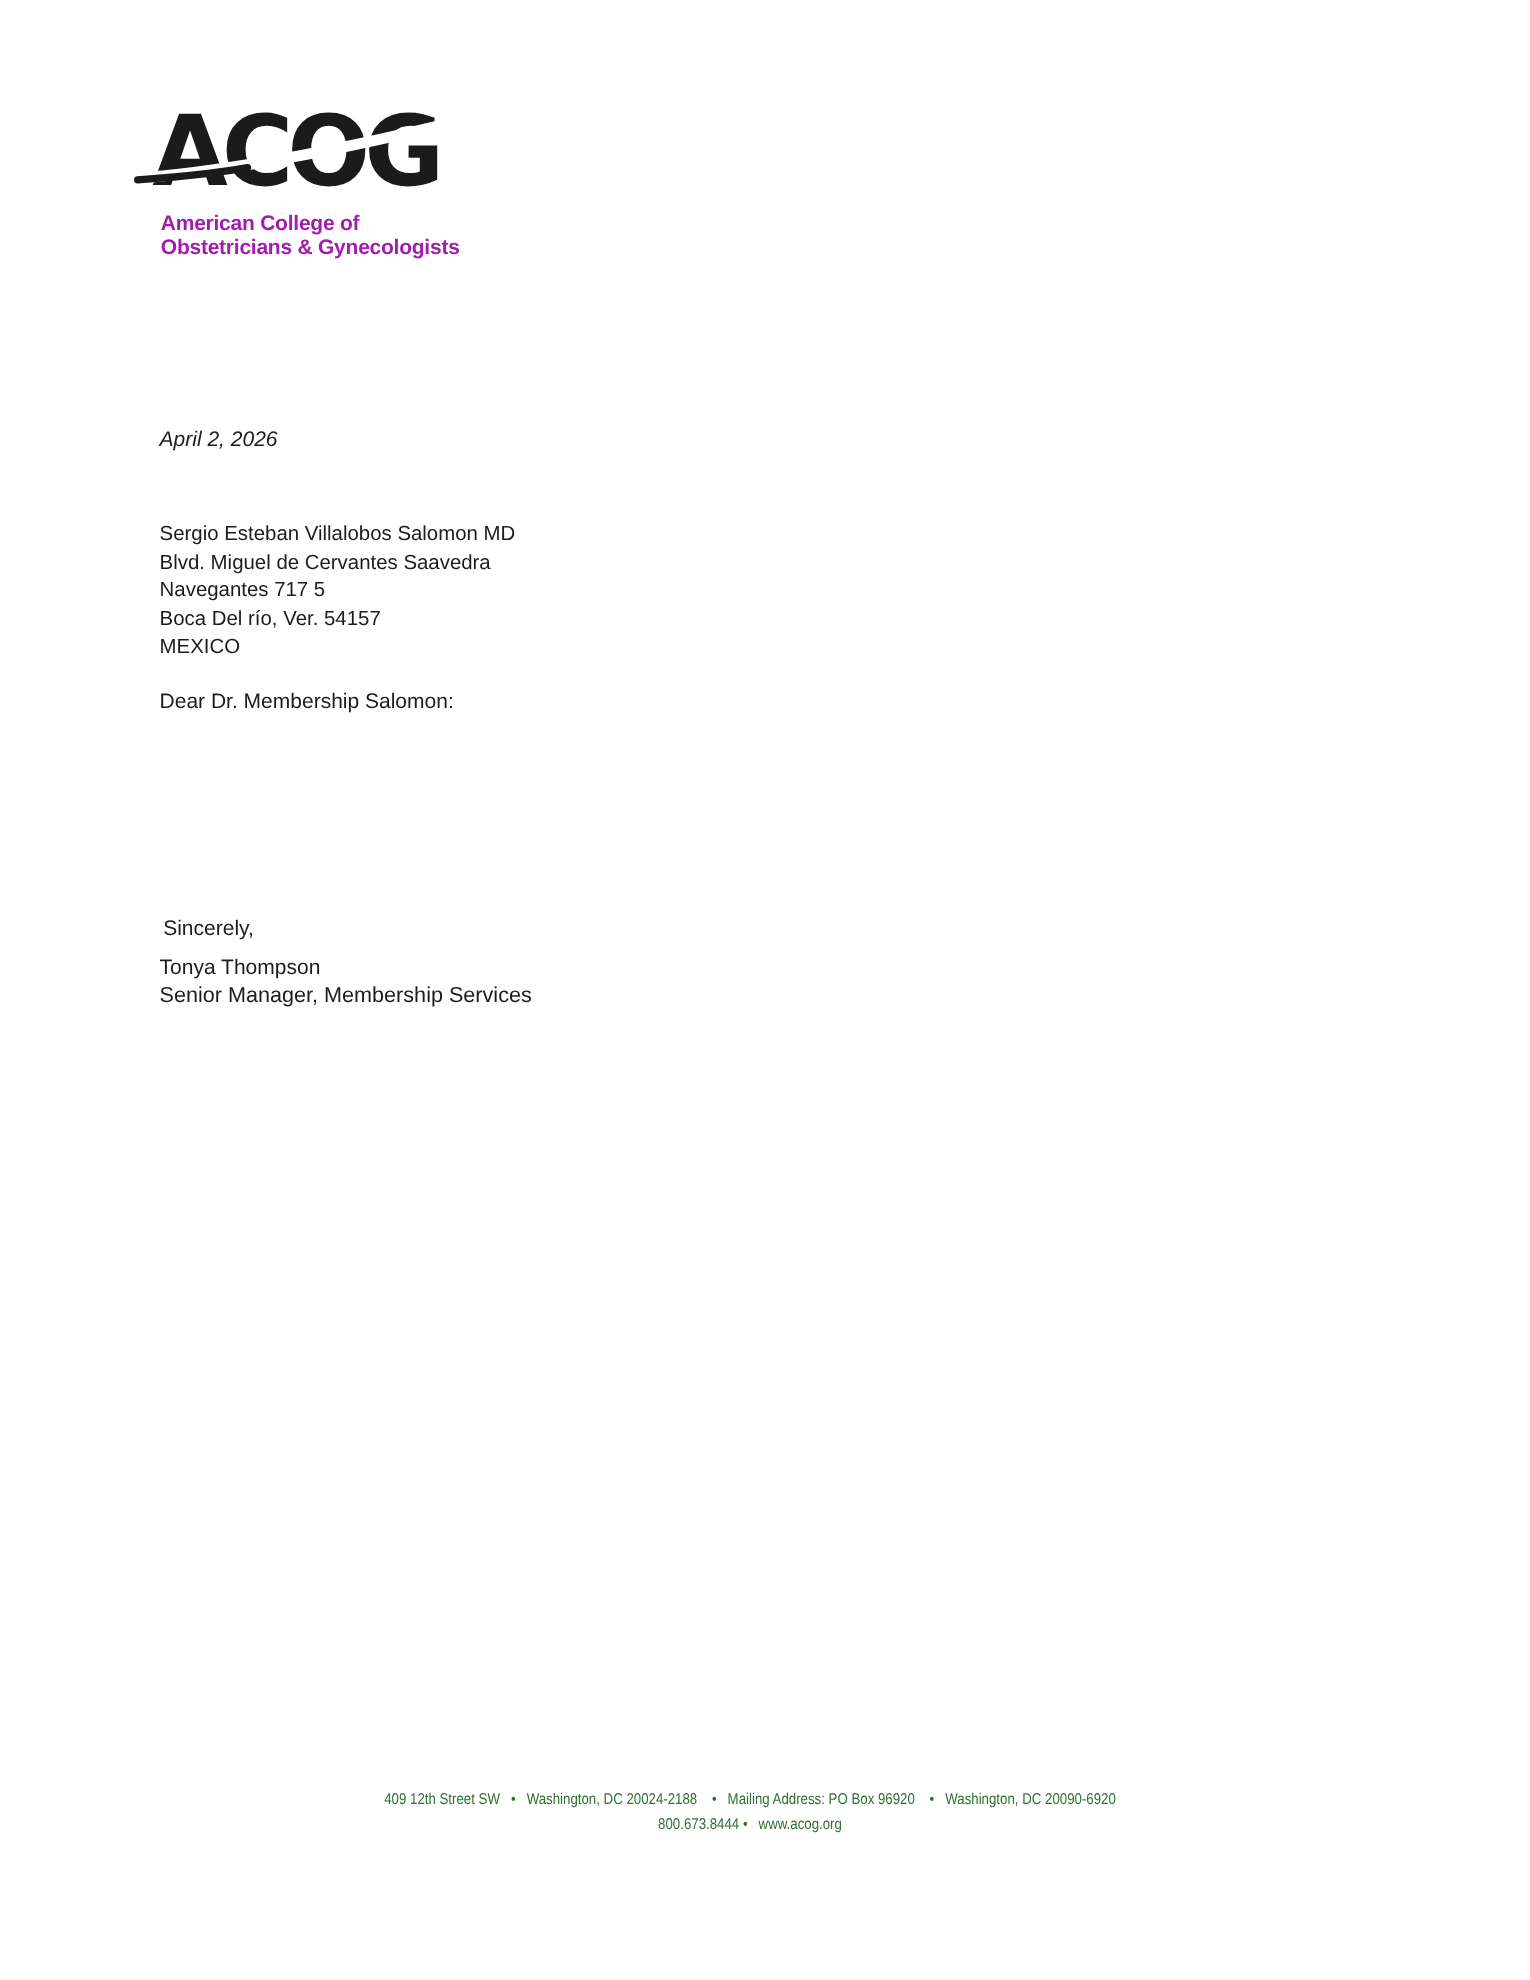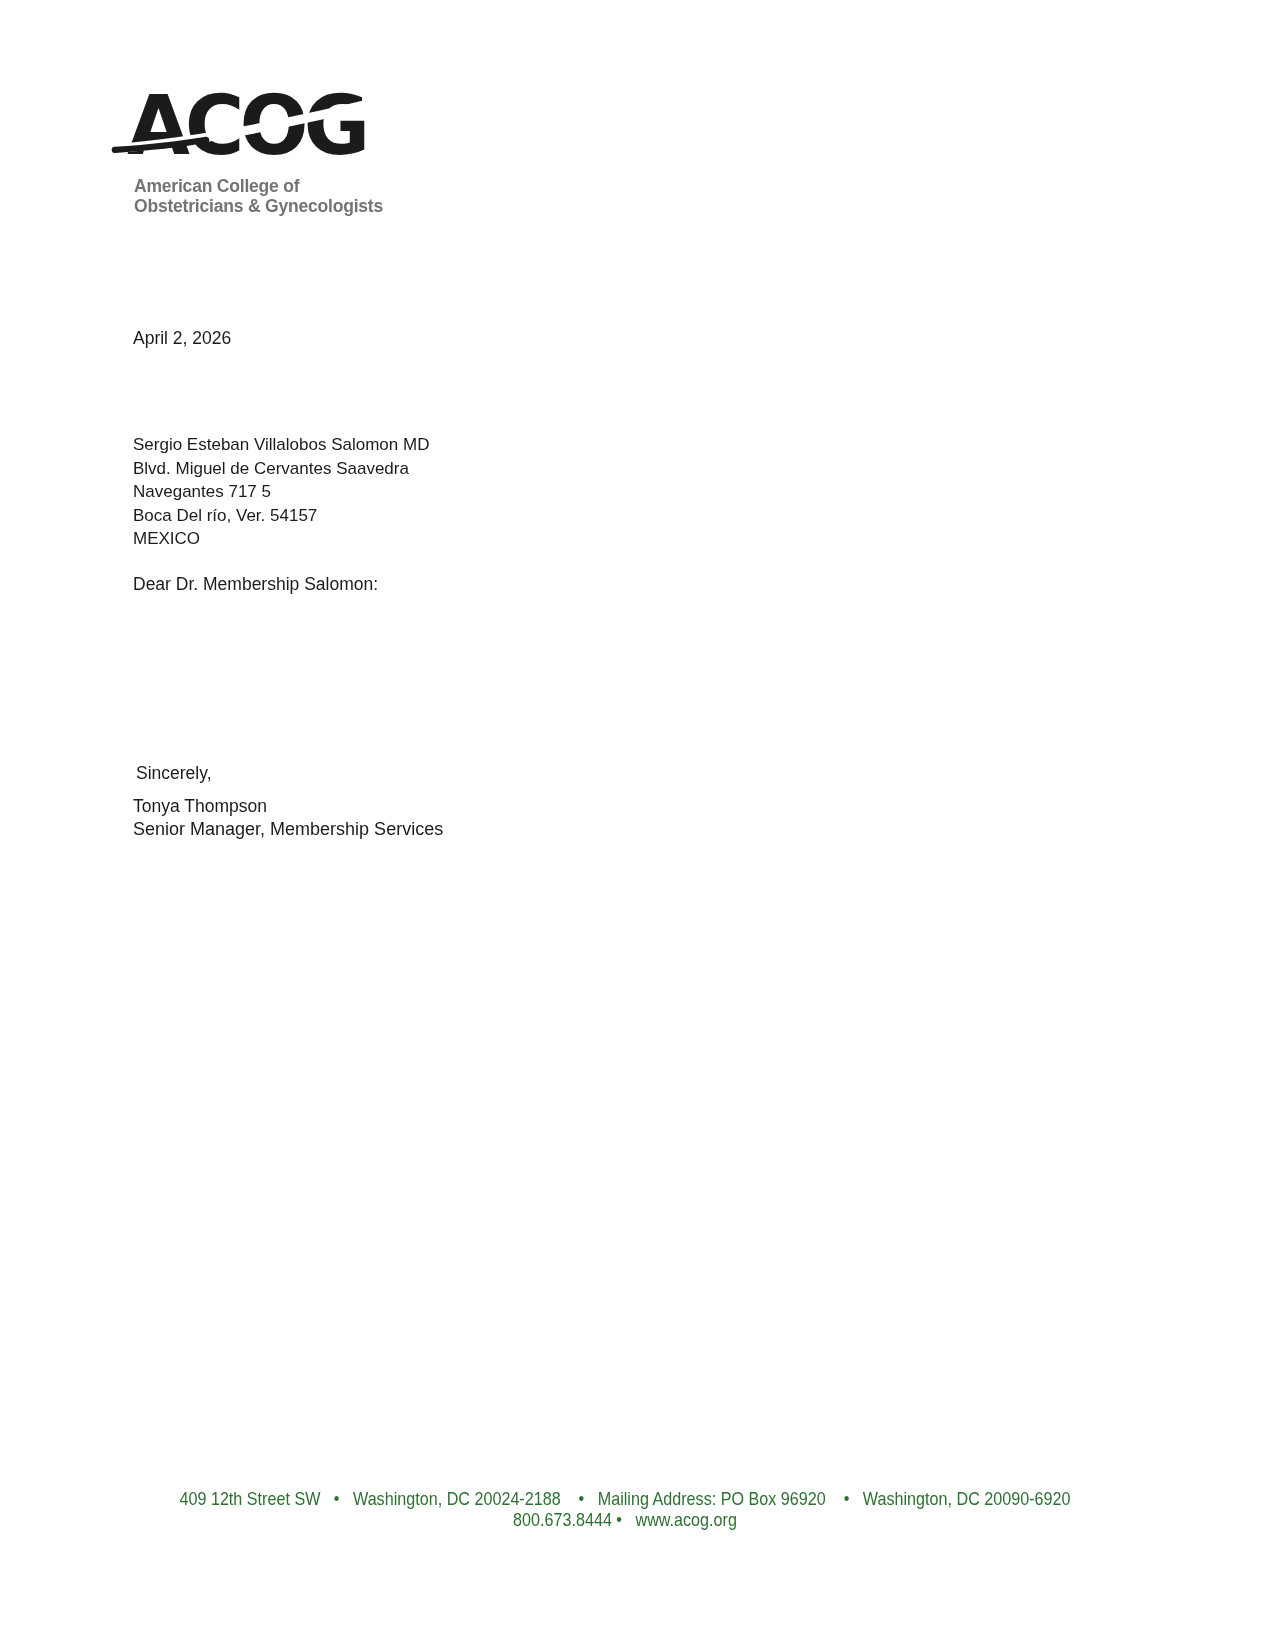--- a/index.html
+++ b/index.html
@@ -34,22 +34,23 @@
     font-weight: 700;
     line-height: 20px;
     letter-spacing: -0.2px;
     color: #191919;
   }
 
   
   .letter-date {
     position: absolute;
     left: 133px;
-    top: 328px;
+    top: 356px;
     font-size: 17.5px;
+    font-style: italic;
   }
   .recipient-block {
     position: absolute;
     left: 133px;
     top: 433px;
     font-size: 17px;
     line-height: 23.5px;
   }
   .salutation {
     position: absolute;
@@ -84,21 +85,21 @@
     font-size: 18px;
   }
 
   
   .page-footer {
     position: absolute;
     left: 0;
     top: 1489px;
     width: 1250px;
     text-align: center;
-    font-size: 19px;
+    font-size: 13px;
     line-height: 20.5px;
   }
   .footer-line {
     white-space: pre;
     transform: scaleX(0.85);
     transform-origin: 50% 50%;
   }
 </style>
 </head>
 <body>
@@ -106,21 +107,21 @@
 <div class="page">
 
   <div class="logo">
     <svg class="logo-mark" width="240" height="68" viewBox="0 0 236 66" aria-hidden="true">
       <text x="-4" y="61" font-family="DejaVu Sans, sans-serif" font-weight="bold" font-size="80" letter-spacing="-5" fill="#1b1b1b">ACOG</text>
 
       <path d="M -16 55 C 40 51, 130 37, 252 7" fill="none" stroke="#ffffff" stroke-width="9"></path>
 
       <path d="M -16 56.5 C 14 54.5, 45 51.5, 74 46.5" fill="none" stroke="#1b1b1b" stroke-width="6" stroke-linecap="round"></path>
     </svg>
-    <div class="logo-tagline" style="color: #737373; margin-top: 16px;">
+    <div class="logo-tagline" style="color: #a21caf; margin-top: 16px;">
       <div>American College of</div>
       <div>Obstetricians &amp; Gynecologists</div>
     </div>
   </div>
 
   <div class="letter-date">April 2, 2026</div>
 
   <div class="recipient-block">
     <div>Sergio Esteban Villalobos Salomon MD</div>
     <div>Blvd. Miguel de Cervantes Saavedra</div>

